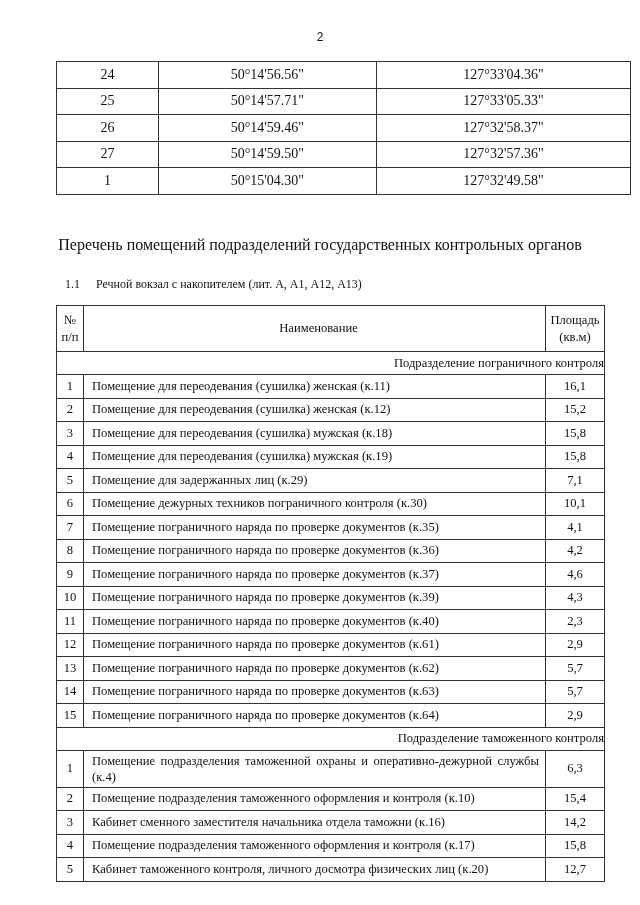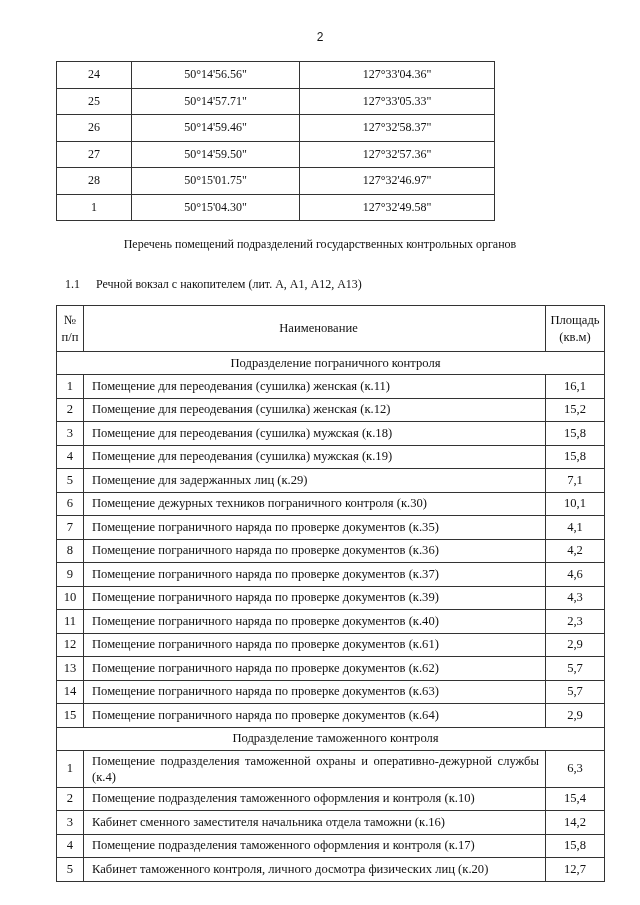--- a/index.html
+++ b/index.html
@@ -8,53 +8,53 @@
       font-family: "Liberation Serif", "DejaVu Serif", serif;
       color: #111;
     }
     .page-number {
       position: absolute; top: 30px; left: 0; width: 640px; text-align: center;
       font-family: "Liberation Sans", "DejaVu Sans", sans-serif;
       font-size: 12px;
     }
     table { border-collapse: collapse; }
     .coords {
-      position: absolute; top: 61px; left: 56px; width: 439px;
-      font-size: 12px;
+      position: absolute; top: 61px; left: 56px; width: 575px;
+      font-size: 14px;
     }
     .coords td {
       border: 1px solid #333; height: 25.5px; padding: 0; text-align: center;
     }
     .coords td.c0 { width: 90px; }
     .coords td.c1 { width: 194px; }
     .coords td.c2 { width: 226px; }
     .title {
       position: absolute; top: 235px; left: 0; width: 640px; text-align: center;
-      font-size: 12px; line-height: 19px;
+      font-size: 16px; line-height: 19px;
     }
     .subtitle {
       position: absolute; top: 277px; left: 65px;
       font-size: 12px;
     }
     .subtitle .num { display: inline-block; width: 31px; }
     .rooms {
       position: absolute; top: 305px; left: 56px; width: 549px;
       font-size: 12.6px;
     }
     .rooms td {
       border: 1px solid #333; padding: 0 0 0 8px; height: 22.5px; vertical-align: middle;
     }
     .rooms td.n { width: 26px; padding: 0; text-align: center; }
     .rooms td.a { width: 58px; padding: 0; text-align: center; }
     .rooms td.name { text-align: left; }
     .rooms td.name.just { text-align: justify; text-align-last: left; line-height: 16px; padding-right: 6px; }
     .rooms tr.head td { height: 45px; text-align: center; font-size: 12.6px; line-height: 17px; }
     .rooms tr.head td.a { padding: 0; }
     .rooms tr.floor td { text-align: center; height: 22px; }
-    .rooms tr.section td { text-align: center; padding-left: 10px; height: 22px; margin-left: 39px; }
+    .rooms tr.section td { text-align: right; padding-left: 10px; height: 22px; margin-left: 39px; }
     .rooms tr.tall td { height: 36px; }
   </style>
 </head>
 <body>
 
 <div class="page-number">2</div>
 
 <table class="coords">
   <tbody>
     <tr>
@@ -69,25 +69,20 @@
     </tr>
     <tr>
       <td class="c0">26</td>
       <td class="c1">50°14'59.46"</td>
       <td class="c2">127°32'58.37"</td>
     </tr>
     <tr>
       <td class="c0">27</td>
       <td class="c1">50°14'59.50"</td>
       <td class="c2">127°32'57.36"</td>
-    </tr>
-    <tr>
-      <td class="c0">28</td>
-      <td class="c1">50°15'01.75"</td>
-      <td class="c2">127°32'46.97"</td>
     </tr>
     <tr>
       <td class="c0">1</td>
       <td class="c1">50°15'04.30"</td>
       <td class="c2">127°32'49.58"</td>
     </tr>
   </tbody>
 </table>
 
 <div class="title">

